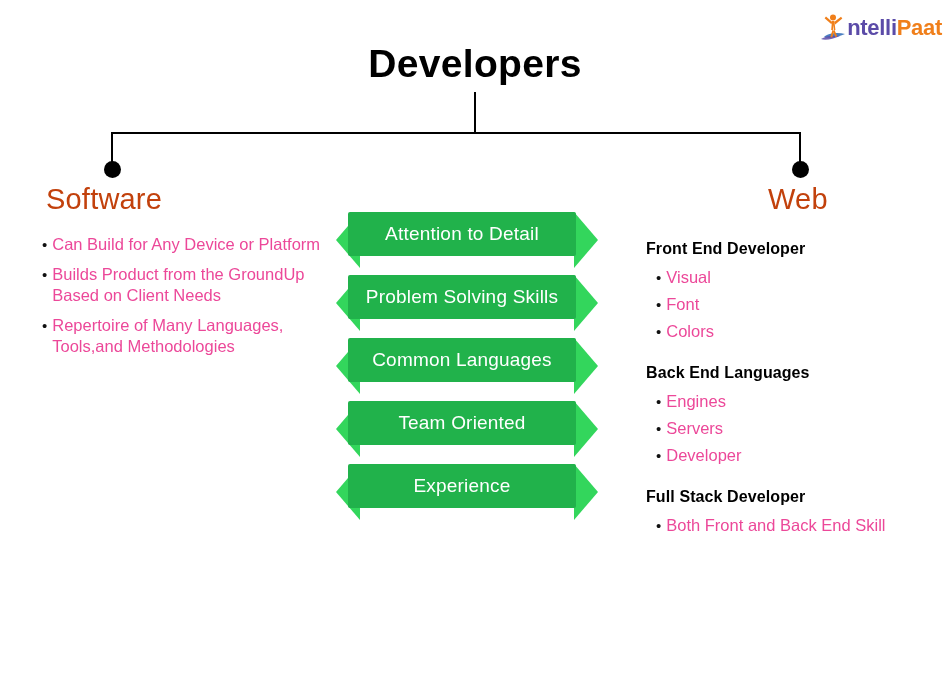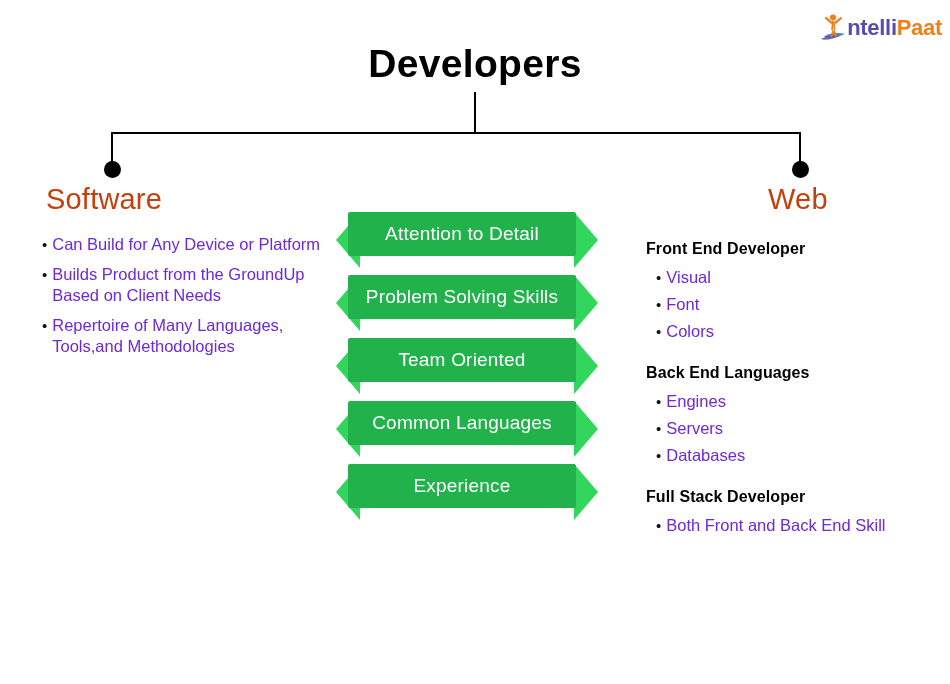--- a/index.html
+++ b/index.html
@@ -124,21 +124,21 @@
   .bullet-row .dot {
     flex: 0 0 auto;
     font-size: 15px;
     line-height: 21px;
     margin-right: 5px;
     color: #111111;
   }
   .bullet-row .txt {
     font-size: 16.5px;
     line-height: 21px;
-    color: #6d28d9;
+    color: #ec4899;
   }
 
   
   .chev-stack {
     position: absolute;
     left: 336px;
     top: 212px;
     width: 262px;
   }
   .chev {
@@ -259,28 +259,28 @@
       <div class="tip-left"></div>
       <div class="tip-right"></div>
       <div class="body">
         <span class="label">Problem Solving Skills</span>
       </div>
     </div>
     <div class="chev">
       <div class="tip-left"></div>
       <div class="tip-right"></div>
       <div class="body">
+        <span class="label">Common Languages</span>
+      </div>
+    </div>
+    <div class="chev">
+      <div class="tip-left"></div>
+      <div class="tip-right"></div>
+      <div class="body">
         <span class="label">Team Oriented</span>
-      </div>
-    </div>
-    <div class="chev">
-      <div class="tip-left"></div>
-      <div class="tip-right"></div>
-      <div class="body">
-        <span class="label">Common Languages</span>
       </div>
     </div>
     <div class="chev">
       <div class="tip-left"></div>
       <div class="tip-right"></div>
       <div class="body">
         <span class="label">Experience</span>
       </div>
     </div>
   </div>
@@ -311,21 +311,21 @@
         <div class="bullet-row">
           <span class="dot">•</span>
           <span class="txt">Engines</span>
         </div>
         <div class="bullet-row">
           <span class="dot">•</span>
           <span class="txt">Servers</span>
         </div>
         <div class="bullet-row">
           <span class="dot">•</span>
-          <span class="txt">Databases</span>
+          <span class="txt">Developer</span>
         </div>
       </div>
     </div>
 
     <div class="role-group">
       <div class="role-head">Full Stack Developer</div>
       <div class="role-list">
         <div class="bullet-row">
           <span class="dot">•</span>
           <span class="txt">Both Front and Back End Skill</span>

